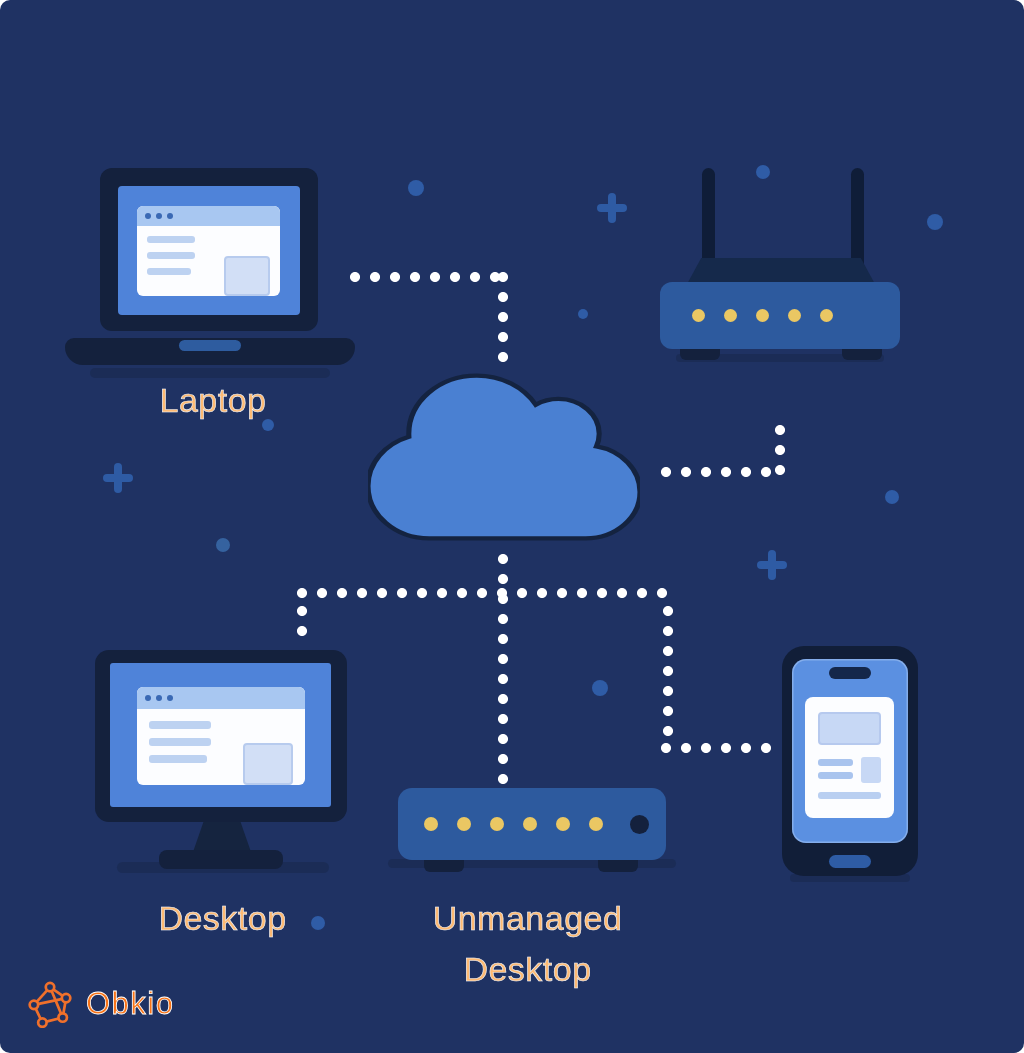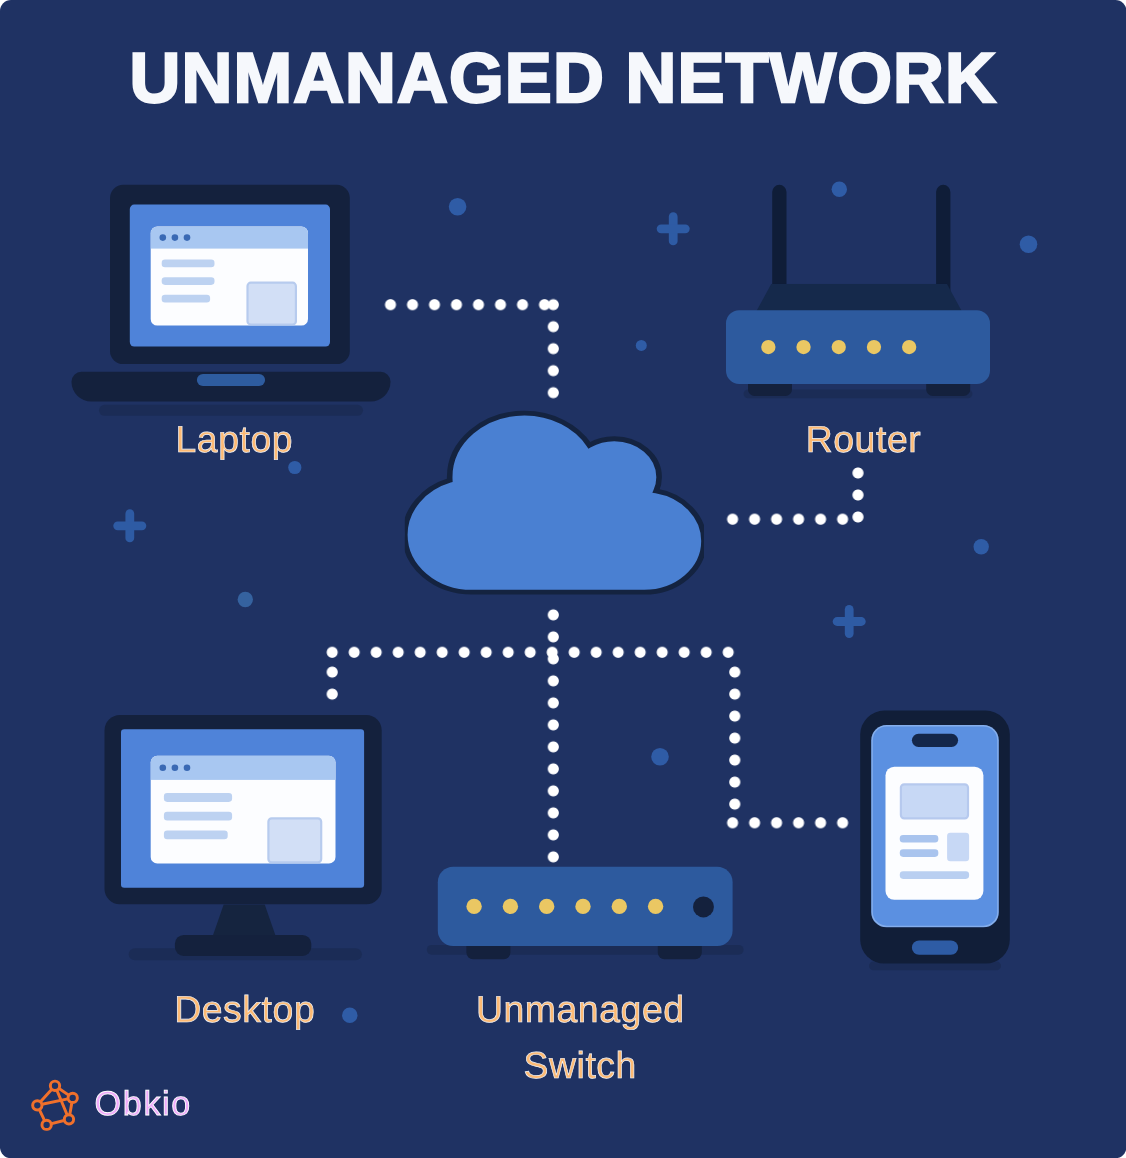--- a/index.html
+++ b/index.html
@@ -75,28 +75,27 @@
   .phone-frame{position:absolute;inset:0;background:#111e38;border-radius:22px;}
   .phone-screen{position:absolute;left:10px;top:13px;width:116px;height:184px;background:#5b90e1;border-radius:14px;box-shadow:inset 0 0 0 1.5px rgba(210,228,255,.35);}
   .speaker{position:absolute;left:47px;top:21px;width:42px;height:12px;background:#14274a;border-radius:6px;}
   .app-card{position:absolute;left:23px;top:51px;width:89px;height:121px;background:#fcfdff;border-radius:8px;}
   .ac-big{position:absolute;left:13px;top:15px;width:63px;height:33px;background:#c7d8f5;border:2px solid #b6c9ee;border-radius:4px;}
   .ac-line{position:absolute;height:7px;background:#a9c4ee;border-radius:3px;}
   .ac-sblock{position:absolute;left:56px;top:60px;width:20px;height:26px;background:#c7d8f5;border-radius:3px;}
   .home-btn{position:absolute;left:47px;top:209px;width:42px;height:13px;background:#2e5ca5;border-radius:7px;}
   
   .logo{position:absolute;left:28px;top:980px;display:flex;align-items:center;gap:14px;}
-  .logo-text{font-size:31px;font-weight:500;color:#f0abfc;-webkit-text-stroke:.8px #fff;letter-spacing:1.5px;}
+  .logo-text{font-size:31px;font-weight:500;color:#f97316;-webkit-text-stroke:.8px #fff;letter-spacing:1.5px;}
 </style>
 </head>
 <body>
 
 <div id="canvas">
 
-  <div class="title">UNMANAGED NETWORK</div>
 
   <div class="dots-h" style="left:345px;top:271px;width:160px;"></div>
   <div class="dots-v" style="left:497px;top:267px;height:100px;"></div>
   <div class="dots-h" style="left:656px;top:466px;width:120px;"></div>
   <div class="dots-v" style="left:774px;top:420px;height:60px;"></div>
   <div class="dots-v" style="left:497px;top:549px;height:240px;"></div>
   <div class="dots-h" style="left:292px;top:587px;width:380px;"></div>
   <div class="dots-v" style="left:296px;top:601px;height:40px;"></div>
   <div class="dots-v" style="left:662px;top:601px;height:140px;"></div>
   <div class="dots-h" style="left:656px;top:742px;width:120px;"></div>
@@ -146,21 +145,20 @@
     <div class="router-body">
       <div class="led"></div>
         <div class="led"></div>
         <div class="led"></div>
         <div class="led"></div>
         <div class="led"></div>
     </div>
     <div class="foot dark" style="left:20px;top:181px;"></div>
     <div class="foot dark" style="left:182px;top:181px;"></div>
   </div>
-  <div class="dev-label" style="left:665px;top:375px;width:240px;">Router</div>
 
   <div class="cloud">
     <svg width="272" height="186" viewBox="0 0 640 512" preserveAspectRatio="none">
       <path fill="#4a80d2" stroke="#142340" stroke-width="12" d="M537.6 226.6c4.1-10.7 6.4-22.4 6.4-34.6 0-53-43-96-96-96-19.7 0-38.1 6-53.3 16.2C367 64.2 315.3 32 256 32c-88.4 0-160 71.6-160 160 0 2.7.1 5.4.2 8.1C40.2 219.8 0 273.2 0 336c0 79.5 64.5 144 144 144h368c70.7 0 128-57.3 128-128 0-61.9-44-113.6-102.4-125.4z"></path>
     </svg>
   </div>
 
   <div class="switch">
     <div class="shadow-bar" style="left:-10px;top:71px;width:288px;height:9px;"></div>
     <div class="switch-body">
@@ -168,21 +166,21 @@
         <div class="led"></div>
         <div class="led"></div>
         <div class="led"></div>
         <div class="led"></div>
         <div class="led"></div>
       <div class="port"></div>
     </div>
     <div class="foot dark" style="left:26px;top:72px;height:12px;"></div>
     <div class="foot dark" style="left:200px;top:72px;height:12px;"></div>
   </div>
-  <div class="dev-label" style="left:415px;top:893px;width:225px;">Unmanaged Switch</div>
+  <div class="dev-label" style="left:415px;top:893px;width:225px;">Unmanaged Desktop</div>
 
   <div class="desktop">
     <div class="shadow-bar" style="left:22px;top:212px;width:212px;height:11px;"></div>
     <div class="desk-frame dark">
       <div class="desk-display">
         <div class="browser">
           <div class="browser-bar">
               <i></i>
               <i></i>
               <i></i>

